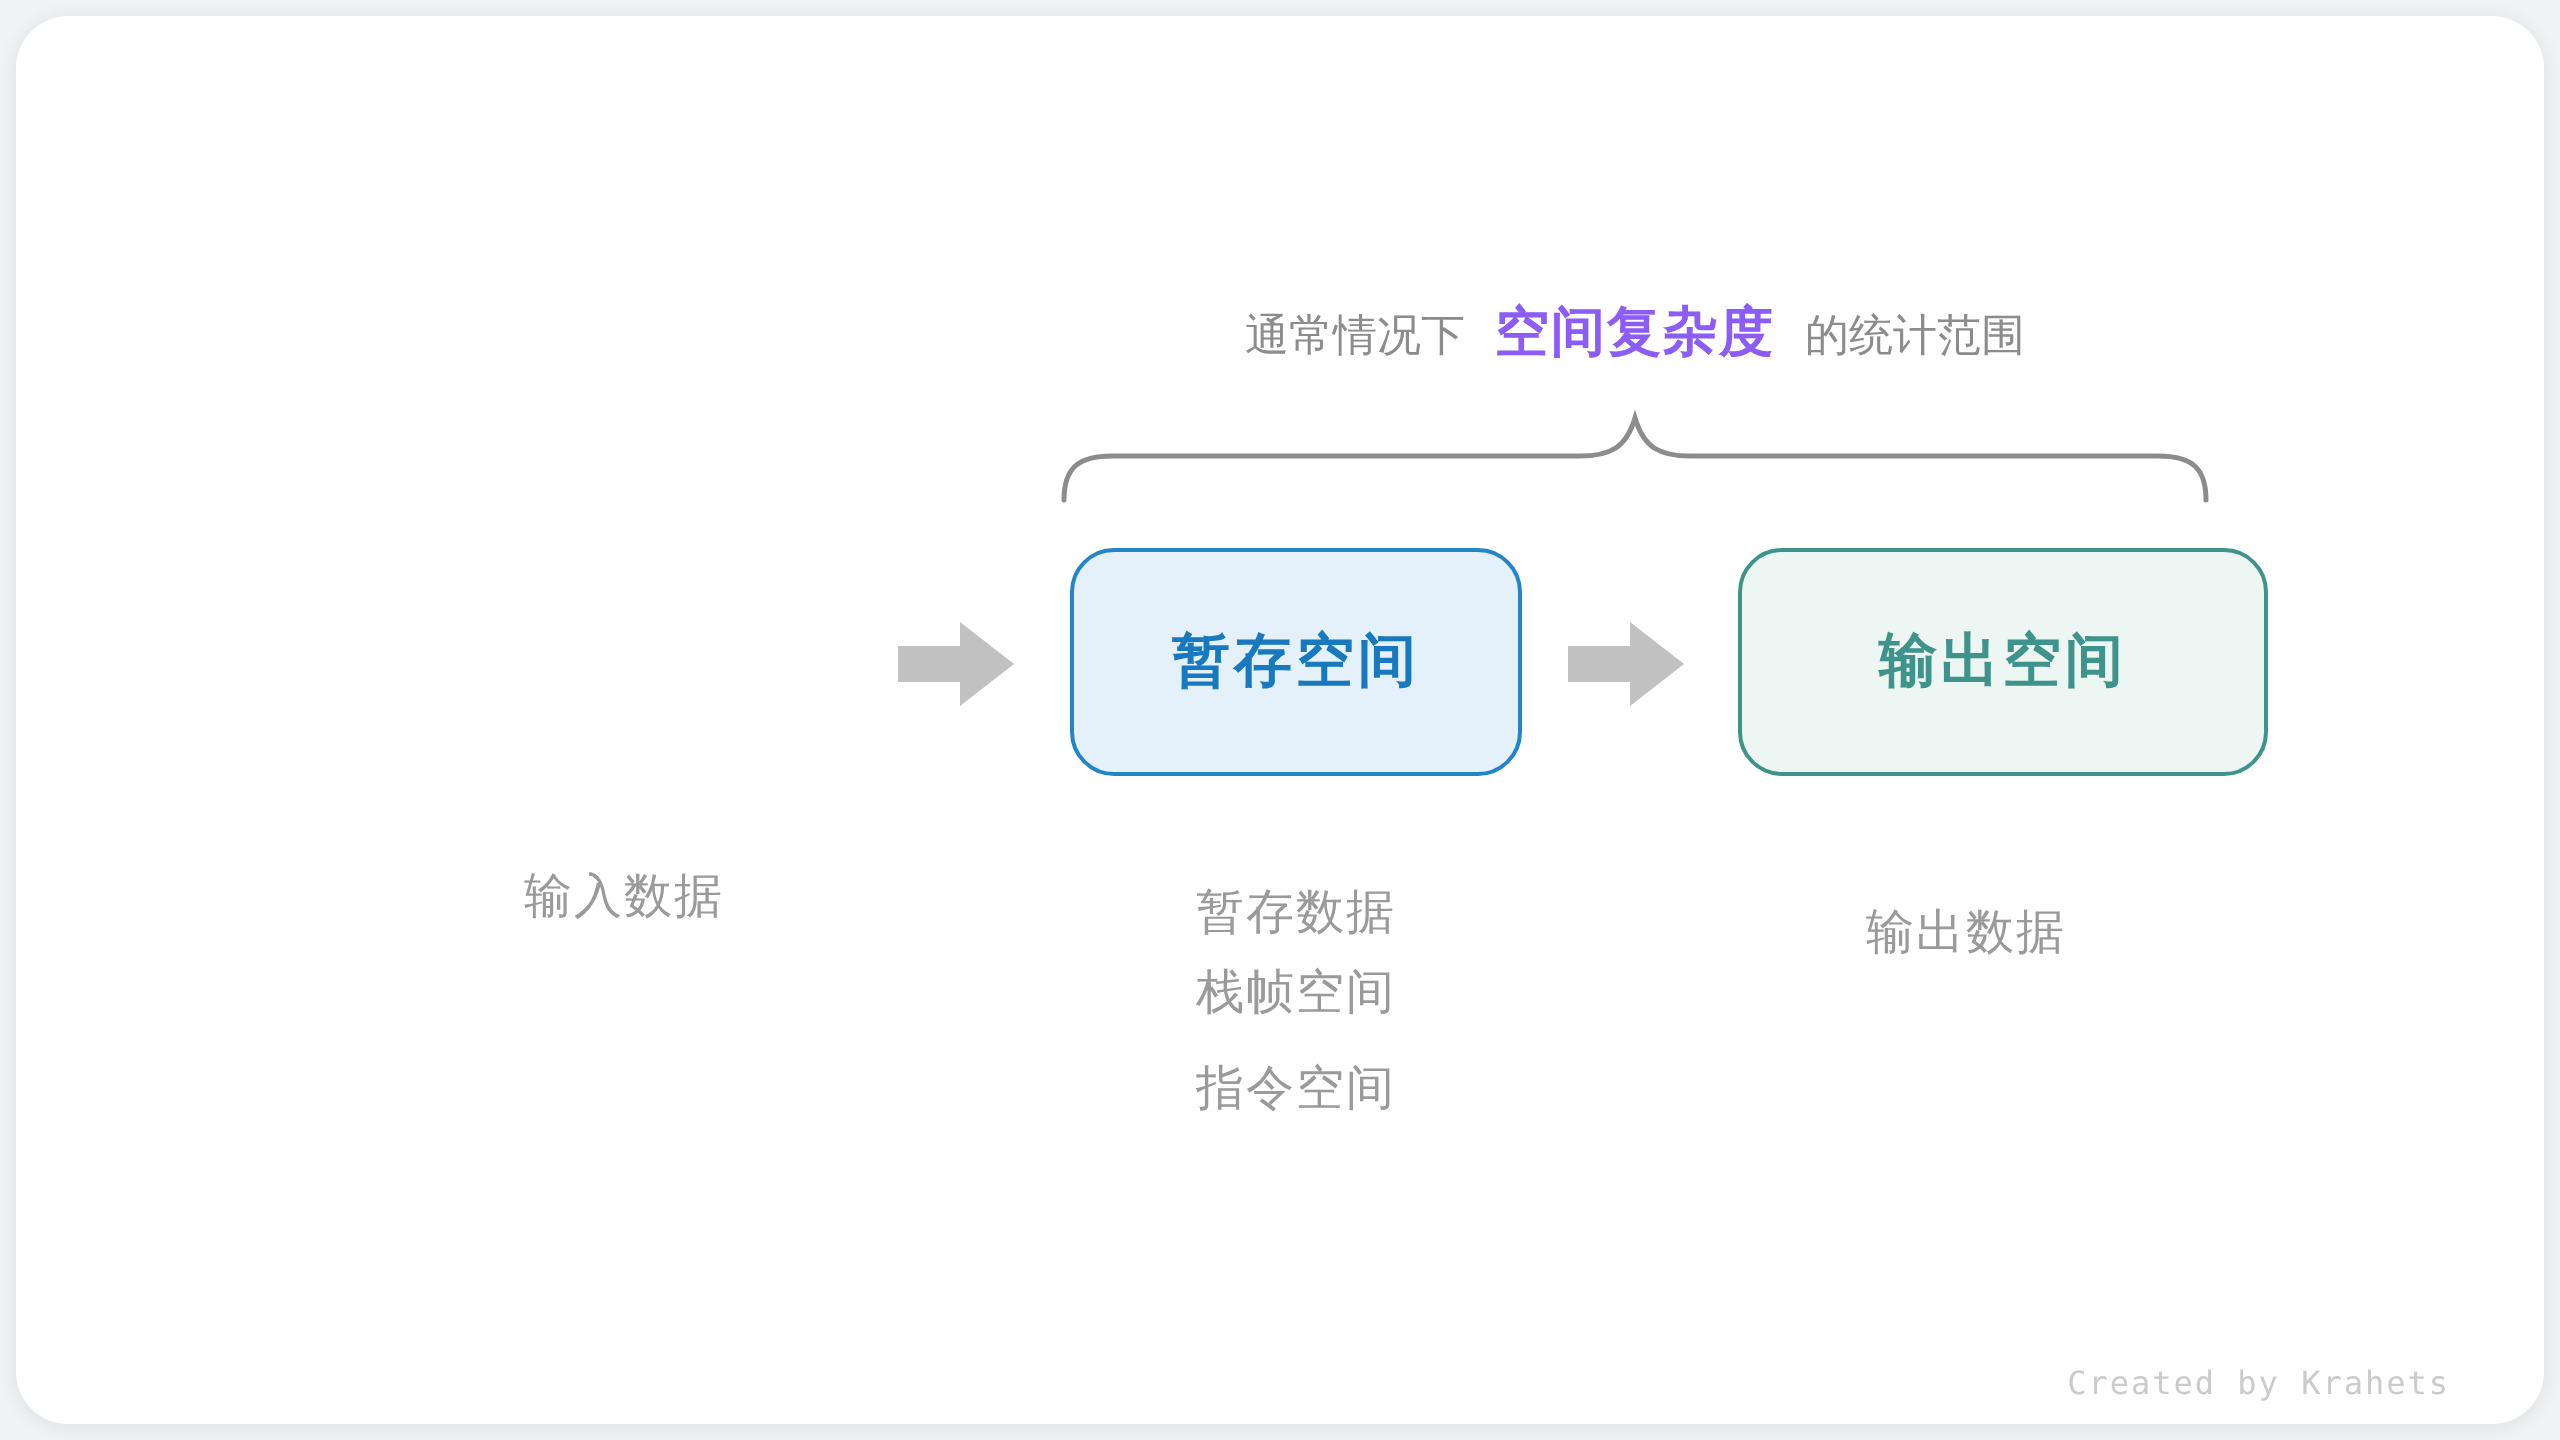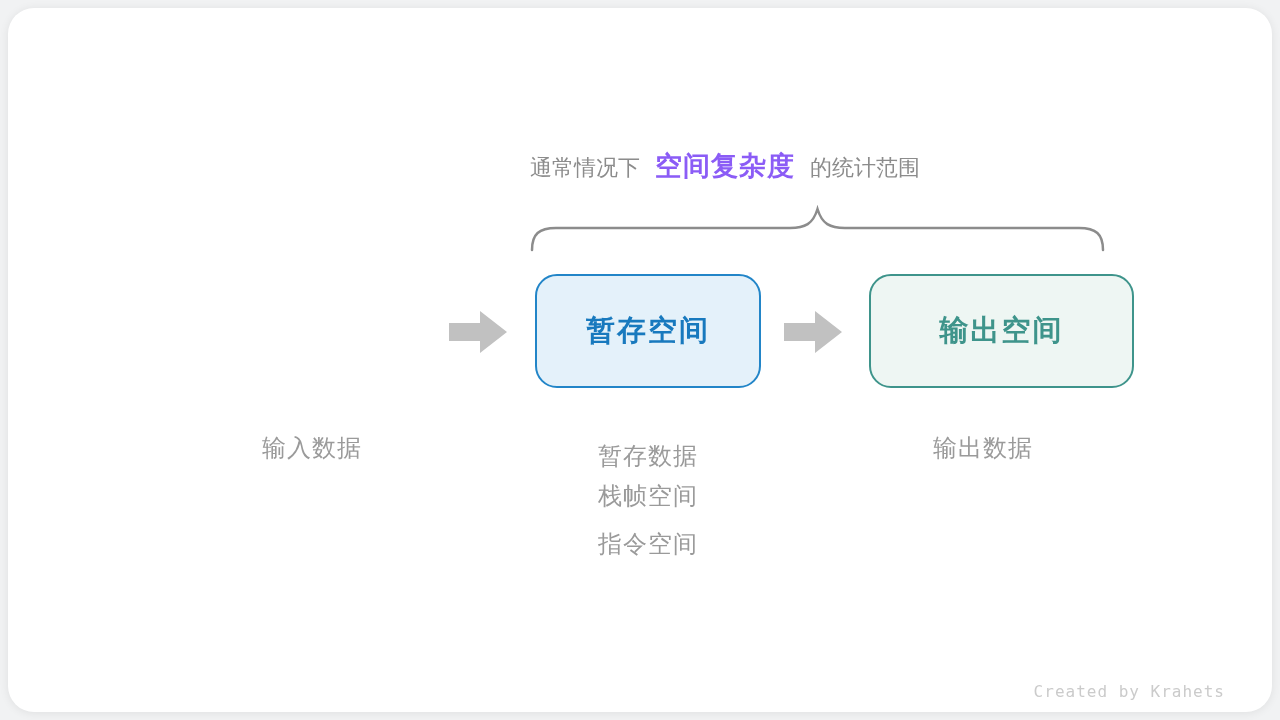--- a/index.html
+++ b/index.html
@@ -25,20 +25,21 @@
     box-shadow: 0 1px 10px rgba(0,0,0,0.08);
   }
   
   .annotation {
     position: absolute;
     left: 522px;
     top: 140px;
     width: 575px;
     height: 42px;
     display: flex;
+    justify-content: center;
     align-items: baseline;
     gap: 15px;
     white-space: nowrap;
   }
   .annotation .plain {
     font-size: 22px;
     color: #8c8c8c;
     font-weight: 400;
   }
   .annotation .hl {
@@ -106,21 +107,21 @@
     height: 32px;
     text-align: center;
     font-size: 24px;
     color: #9a9a9a;
     letter-spacing: 1px;
   }
   .sub-input    { left: 154px; top: 424px; }
   .sub-temp-0   { left: 490px; top: 432px; }
   .sub-temp-1   { left: 490px; top: 472px; }
   .sub-temp-2   { left: 490px; top: 520px; }
-  .sub-output   { left: 825px; top: 424px; }
+  .sub-output   { left: 825px; top: 442px; }
   
   .credit {
     position: absolute;
     right: 47px;
     top: 674px;
     font-family: "DejaVu Sans Mono", monospace;
     font-size: 16px;
     color: #cbcbcb;
     letter-spacing: 1px;
   }

